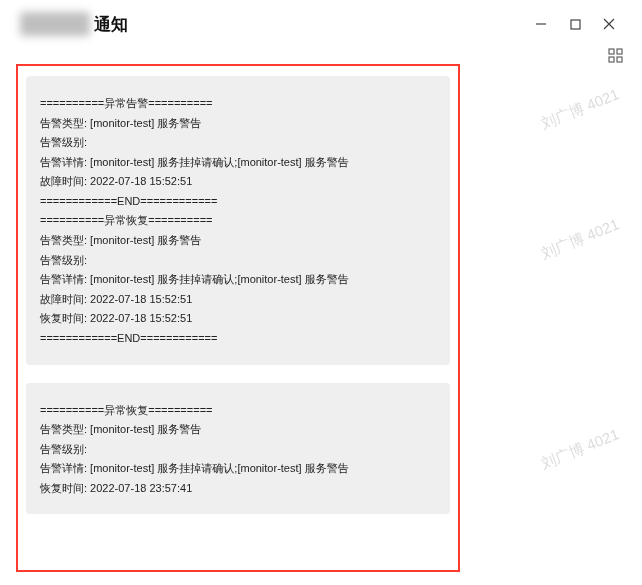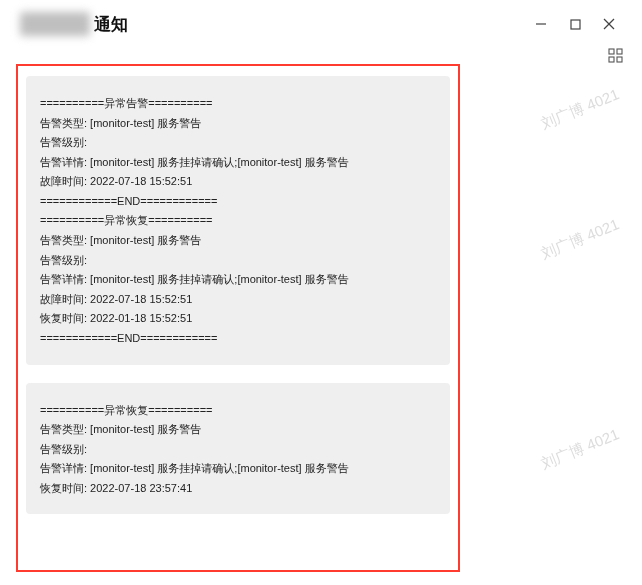--- a/index.html
+++ b/index.html
@@ -123,21 +123,21 @@
           <div class="line">告警类型: [monitor-test] 服务警告</div>
           <div class="line">告警级别:</div>
           <div class="line">告警详情: [monitor-test] 服务挂掉请确认;[monitor-test] 服务警告</div>
           <div class="line">故障时间: 2022-07-18 15:52:51</div>
           <div class="line">============END============</div>
           <div class="line">==========异常恢复==========</div>
           <div class="line">告警类型: [monitor-test] 服务警告</div>
           <div class="line">告警级别:</div>
           <div class="line">告警详情: [monitor-test] 服务挂掉请确认;[monitor-test] 服务警告</div>
           <div class="line">故障时间: 2022-07-18 15:52:51</div>
-          <div class="line">恢复时间: 2022-01-18 15:52:51</div>
+          <div class="line">恢复时间: 2022-07-18 15:52:51</div>
           <div class="line">============END============</div>
         </div>
         <div class="msg">
           <div class="line">==========异常恢复==========</div>
           <div class="line">告警类型: [monitor-test] 服务警告</div>
           <div class="line">告警级别:</div>
           <div class="line">告警详情: [monitor-test] 服务挂掉请确认;[monitor-test] 服务警告</div>
           <div class="line">恢复时间: 2022-07-18 23:57:41</div>
         </div>
       </div>

